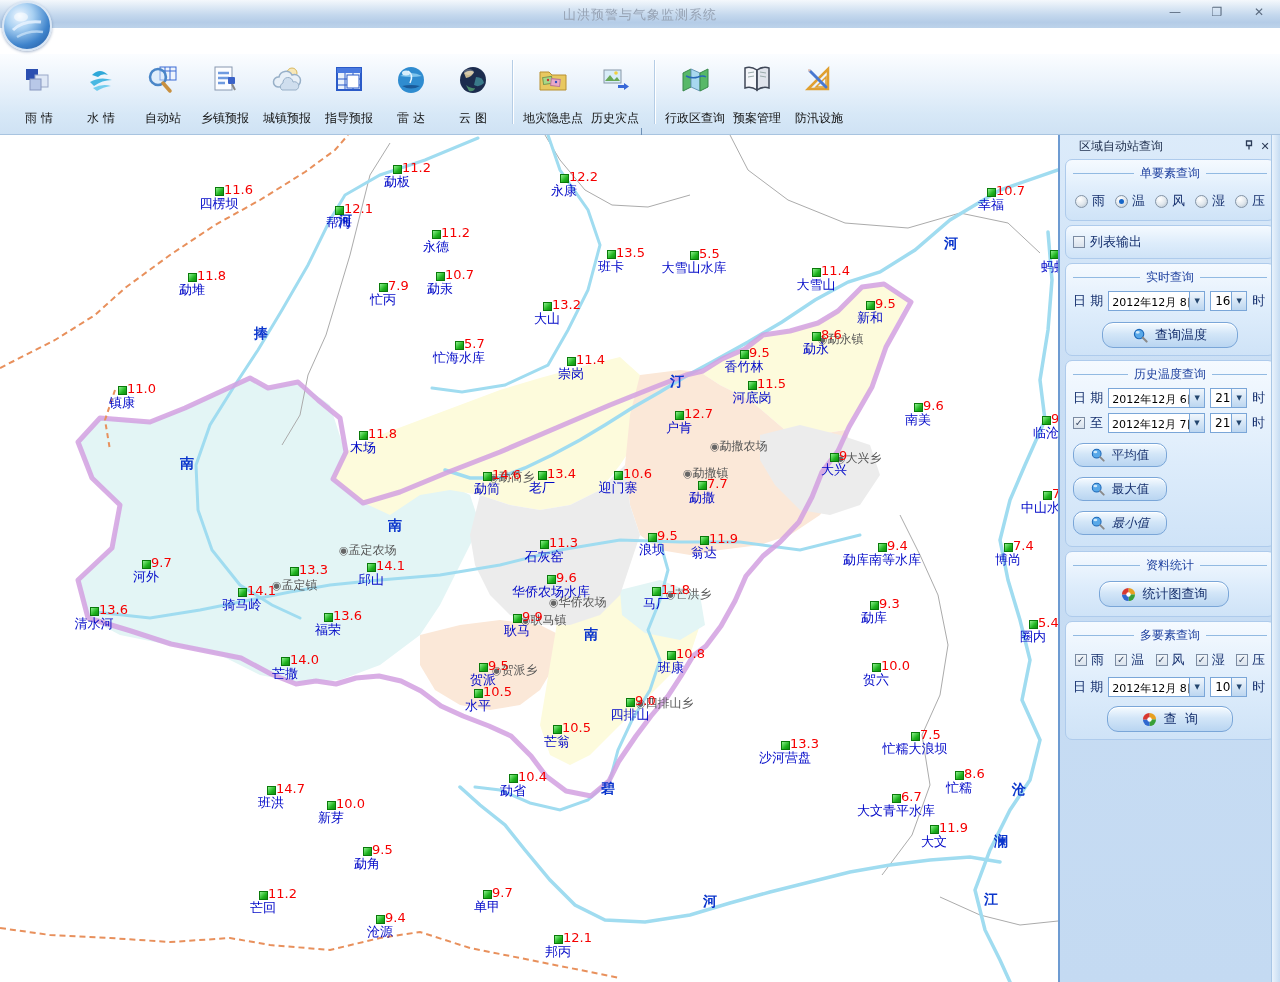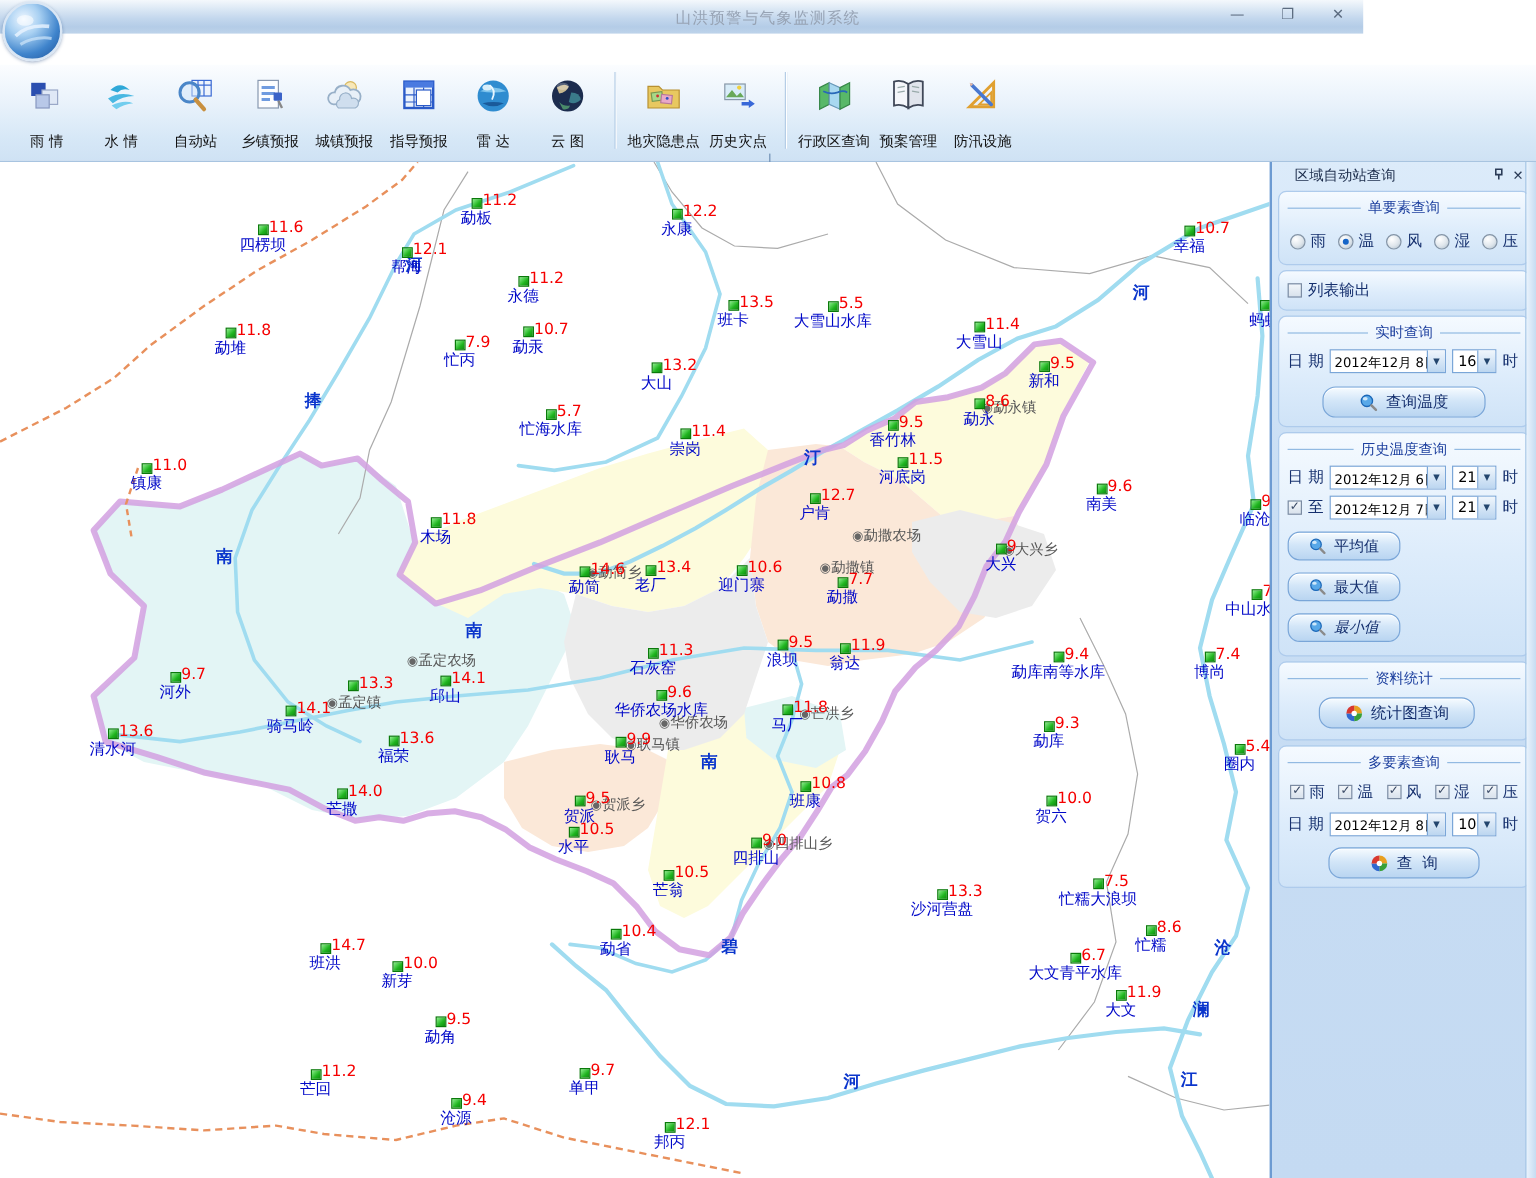--- a/index.html
+++ b/index.html
@@ -1,19 +1,19 @@
 <!DOCTYPE html>
 <html><head>
 <meta charset="utf-8">
 <style>
   html,body{margin:0;padding:0;background:#000;}
   #app{position:relative;width:1280px;height:982px;background:#fff;overflow:hidden;
        font-family:"DejaVu Sans","Liberation Sans",sans-serif;}
   
-  #titlebar{position:absolute;left:0;top:0;width:1136px;height:28px;
+  #titlebar{position:absolute;left:0;top:0;width:1280px;height:28px;
     background:linear-gradient(180deg,#f4f8fc 0%,#dde9f5 25%,#c3d7ed 55%,#b4cce7 80%,#bdd3ea 100%);}
   #apptitle{position:absolute;left:0;top:6px;width:1280px;text-align:center;
     font-size:13px;color:#97a3b4;letter-spacing:1px;}
   #winbtns{position:absolute;right:8px;top:3px;display:flex;gap:16px;}
   .winbtn{width:26px;height:18px;text-align:center;font-size:12px;color:#5c6c80;line-height:18px;cursor:default;}
   #logo{position:absolute;left:2px;top:1px;width:46px;height:46px;border-radius:50%;z-index:30;
     background:radial-gradient(circle at 34% 28%,#eef6ff 0%,#a8d0f2 30%,#3f84cc 65%,#1c4f96 100%);
     border:2px solid #d9e6f4;box-shadow:0 1px 3px rgba(20,60,120,.4);}
   #logo svg{position:absolute;left:3px;top:3px;}
   

